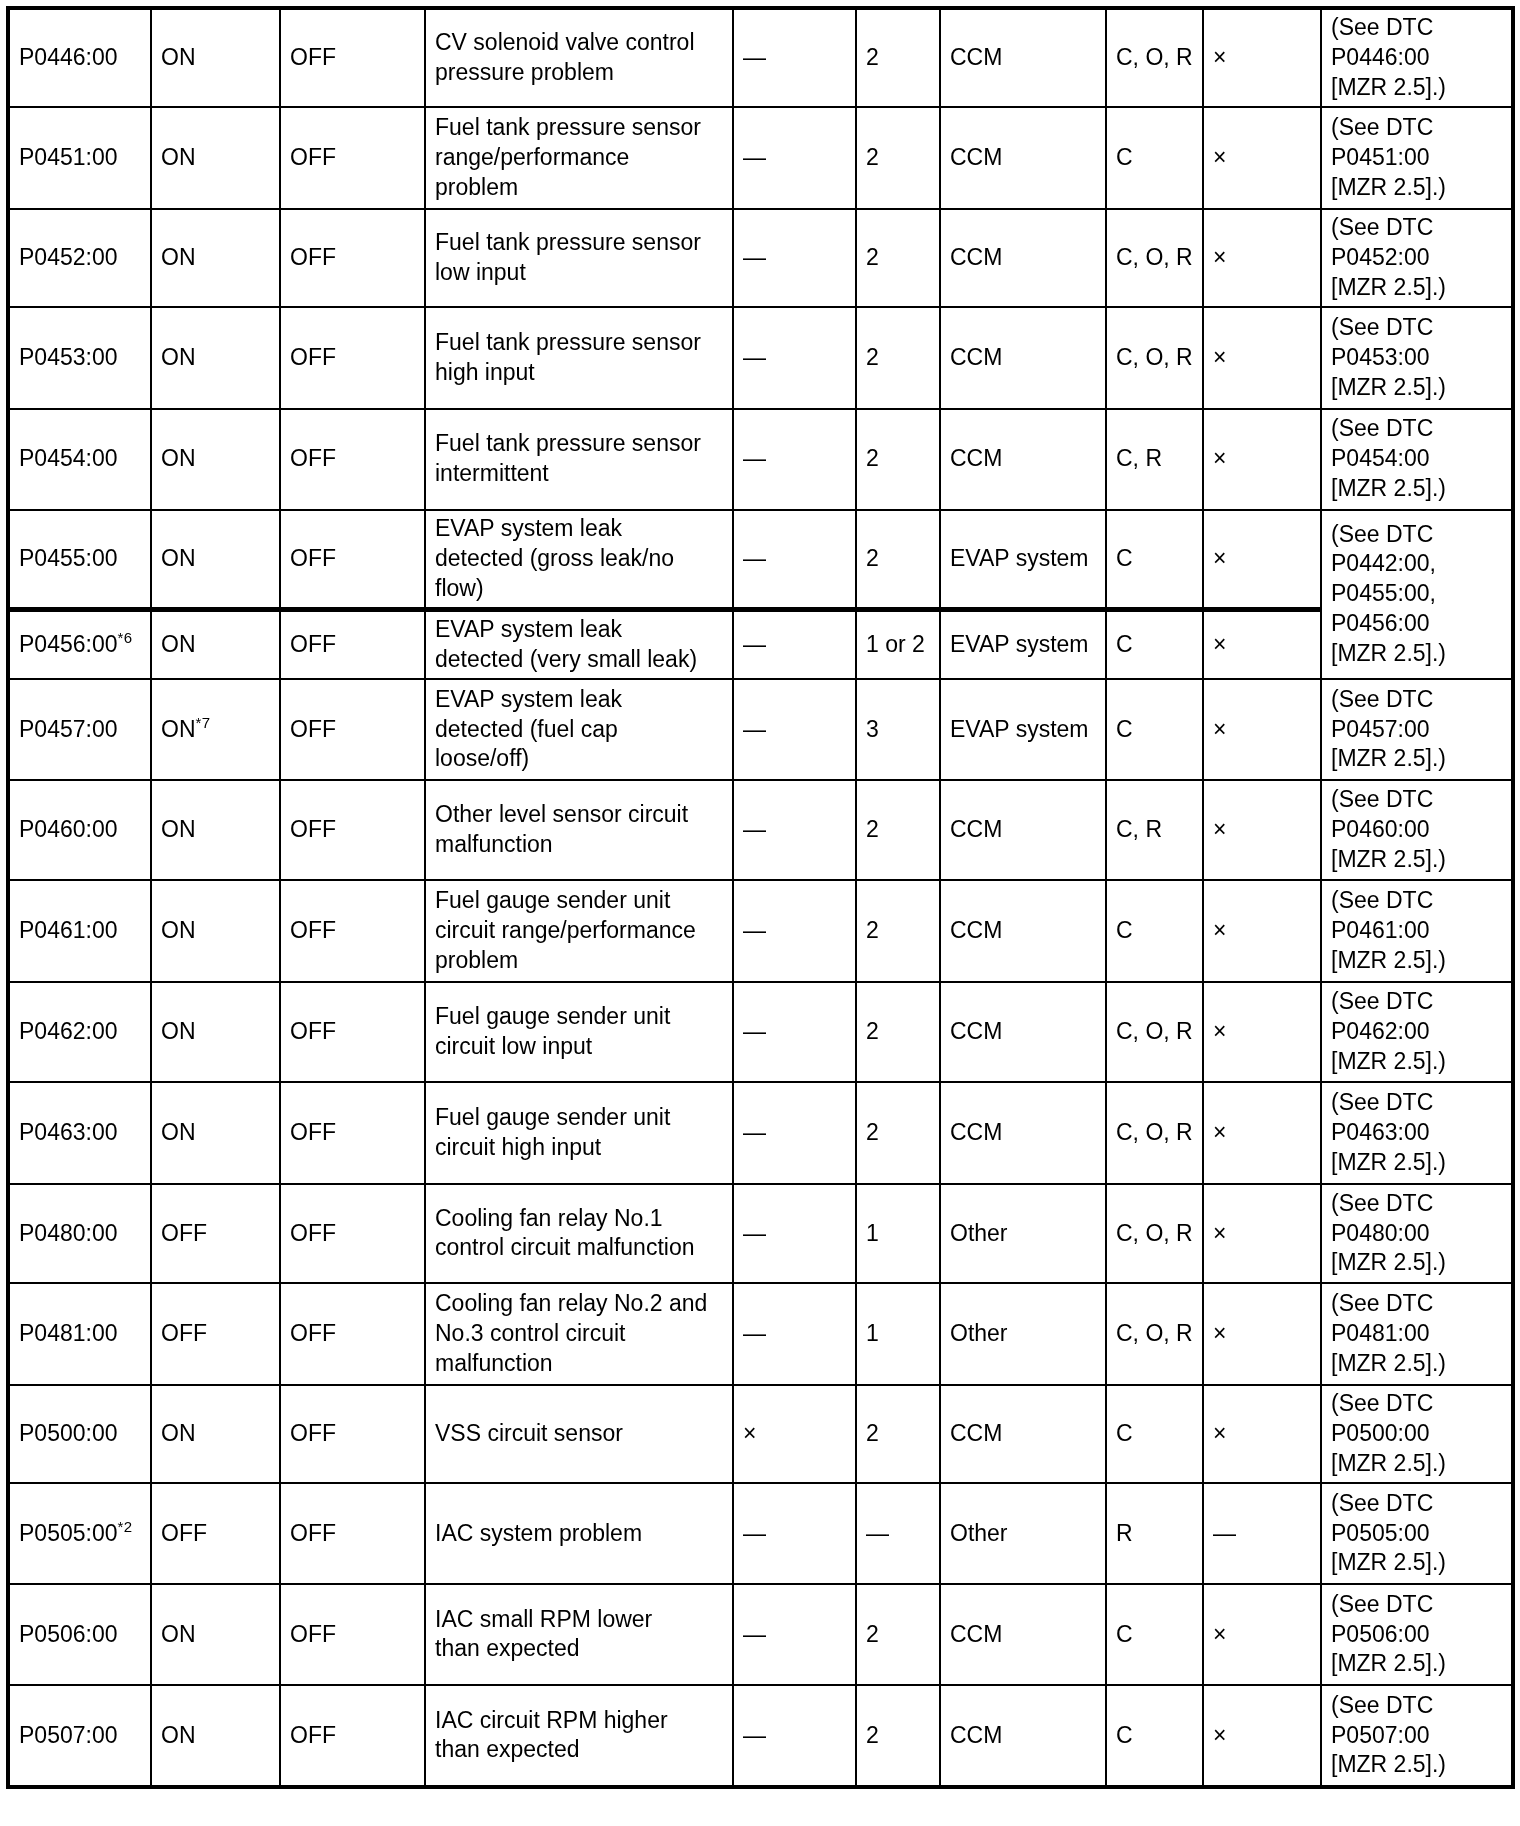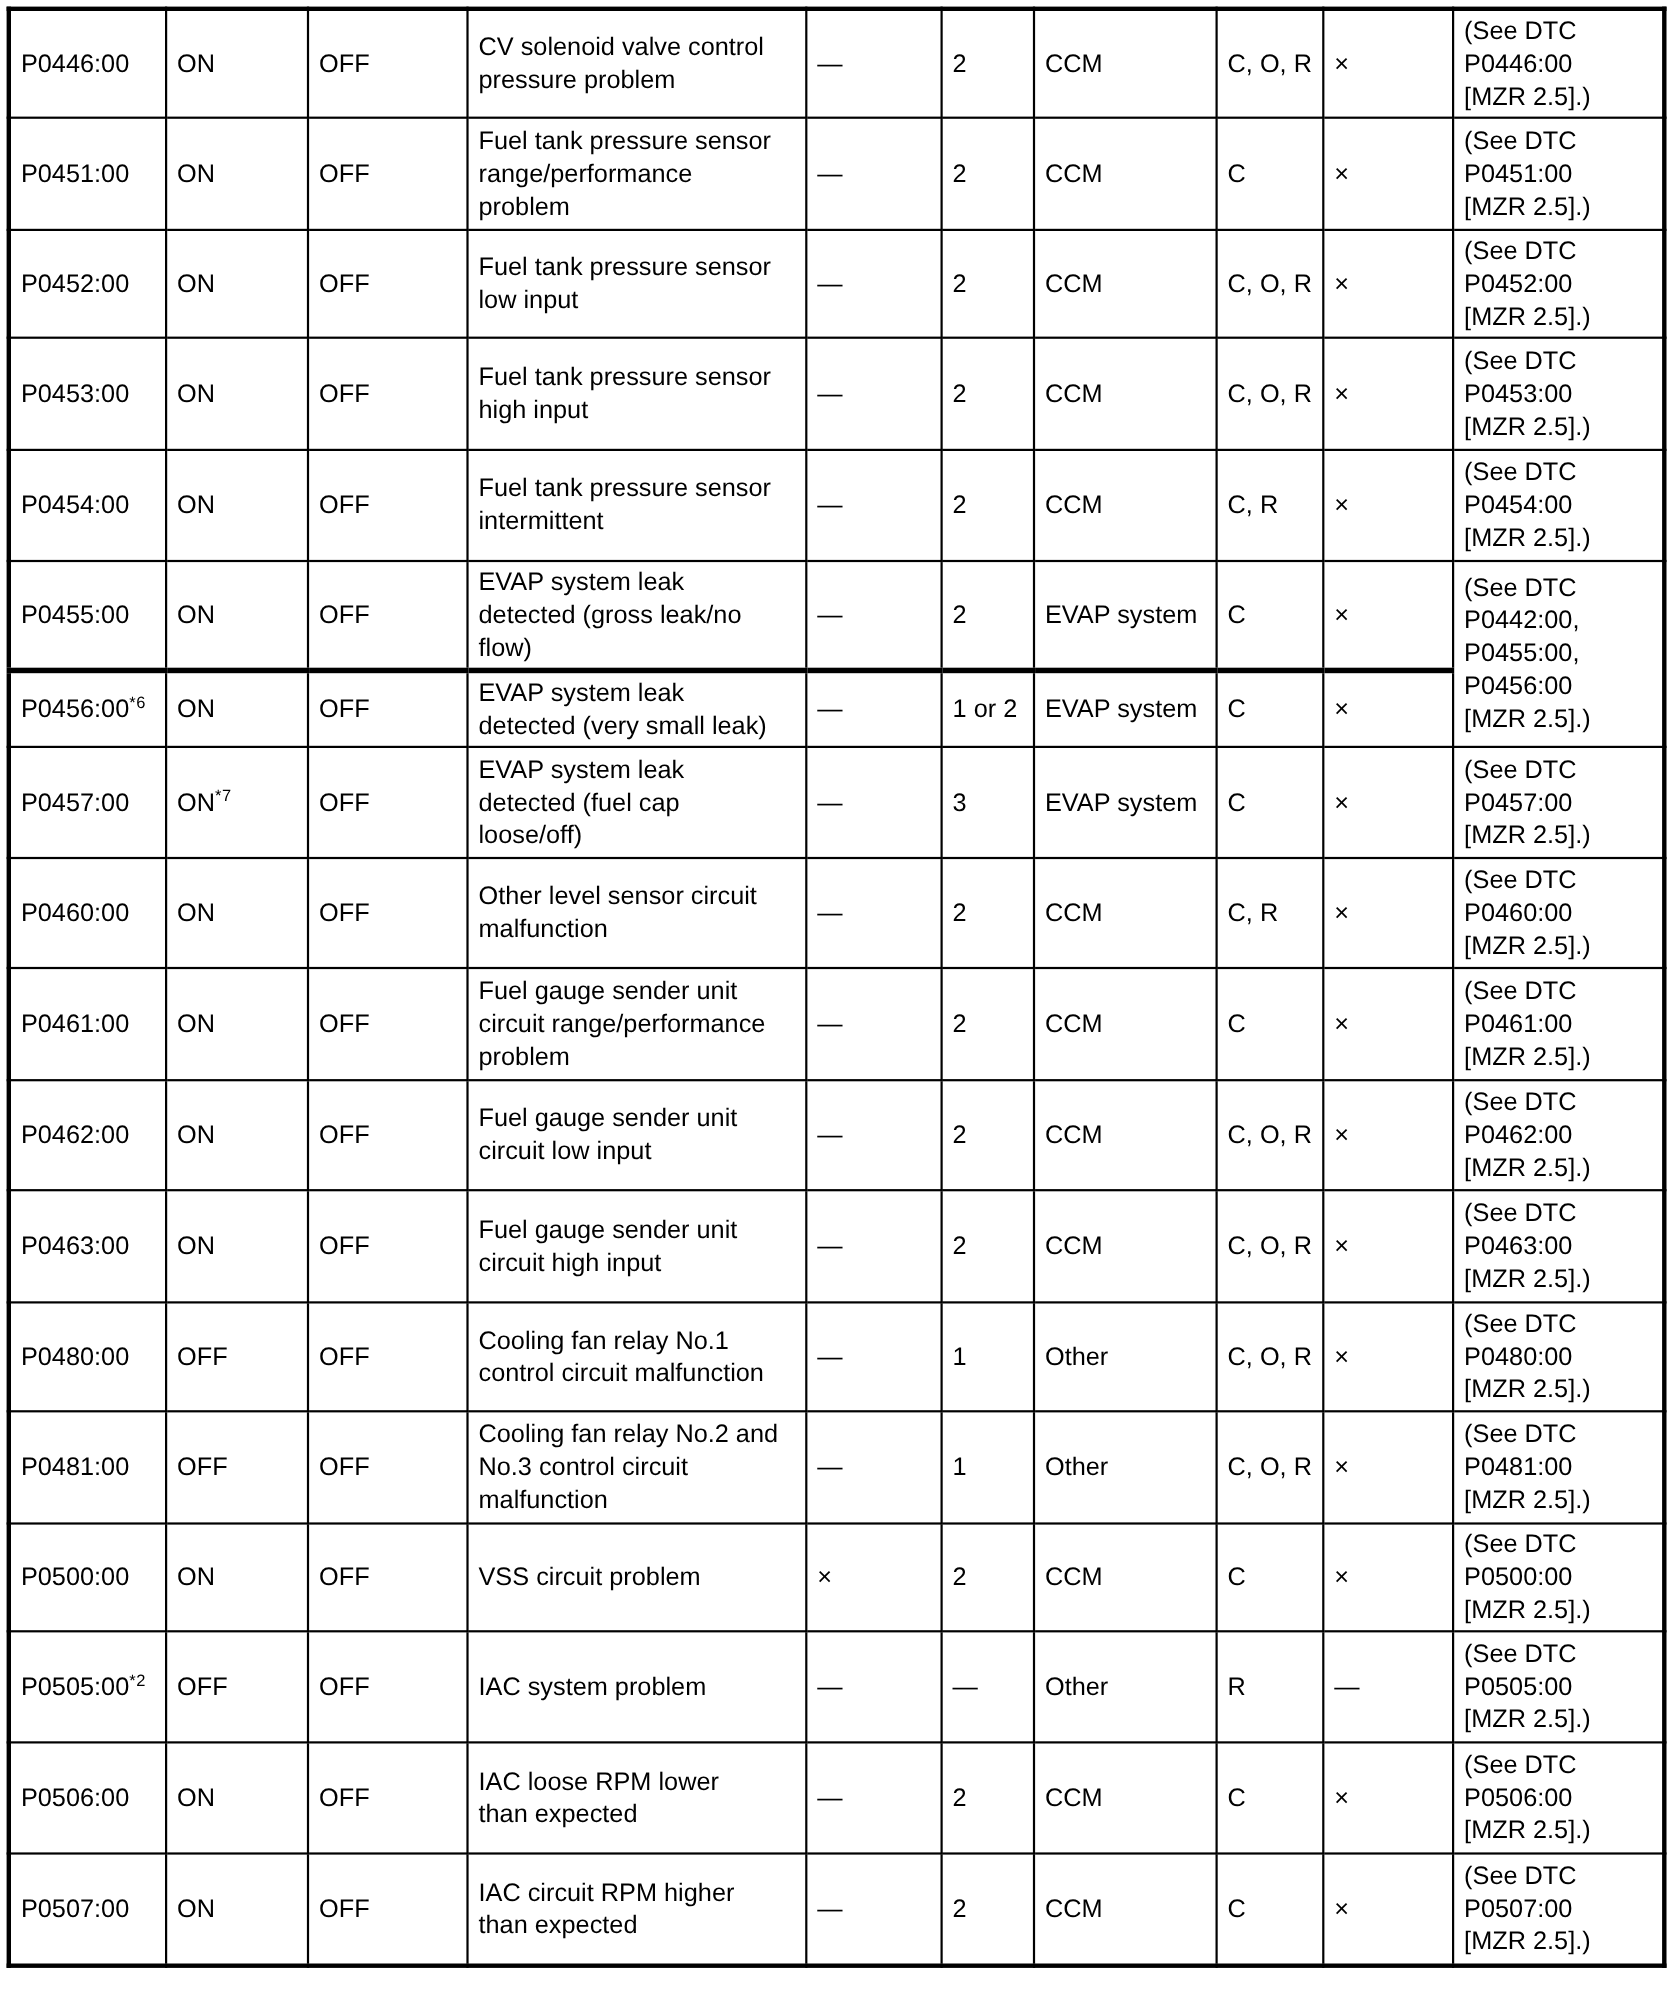--- a/index.html
+++ b/index.html
@@ -294,21 +294,21 @@
           <td class="cond">C, O, R</td>
           <td>×</td>
           <td class="ref">(See DTC
 P0481:00
 [MZR 2.5].)</td>
         </tr>
         <tr>
           <td><span>P0500:00</span></td>
           <td><span>ON</span></td>
           <td>OFF</td>
-          <td class="desc">VSS circuit problem</td>
+          <td class="desc">VSS circuit sensor</td>
           <td>×</td>
           <td>2</td>
           <td>CCM</td>
           <td class="cond">C</td>
           <td>×</td>
           <td class="ref">(See DTC
 P0500:00
 [MZR 2.5].)</td>
         </tr>
         <tr>
@@ -322,21 +322,21 @@
           <td class="cond">R</td>
           <td>—</td>
           <td class="ref">(See DTC
 P0505:00
 [MZR 2.5].)</td>
         </tr>
         <tr>
           <td><span>P0506:00</span></td>
           <td><span>ON</span></td>
           <td>OFF</td>
-          <td class="desc">IAC loose RPM lower
+          <td class="desc">IAC small RPM lower
 than expected</td>
           <td>—</td>
           <td>2</td>
           <td>CCM</td>
           <td class="cond">C</td>
           <td>×</td>
           <td class="ref">(See DTC
 P0506:00
 [MZR 2.5].)</td>
         </tr>

